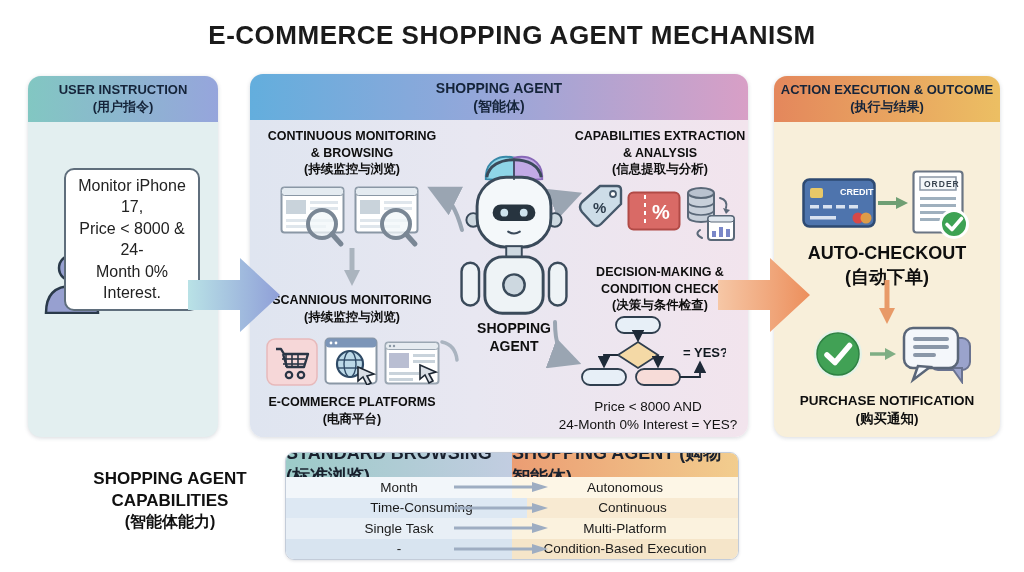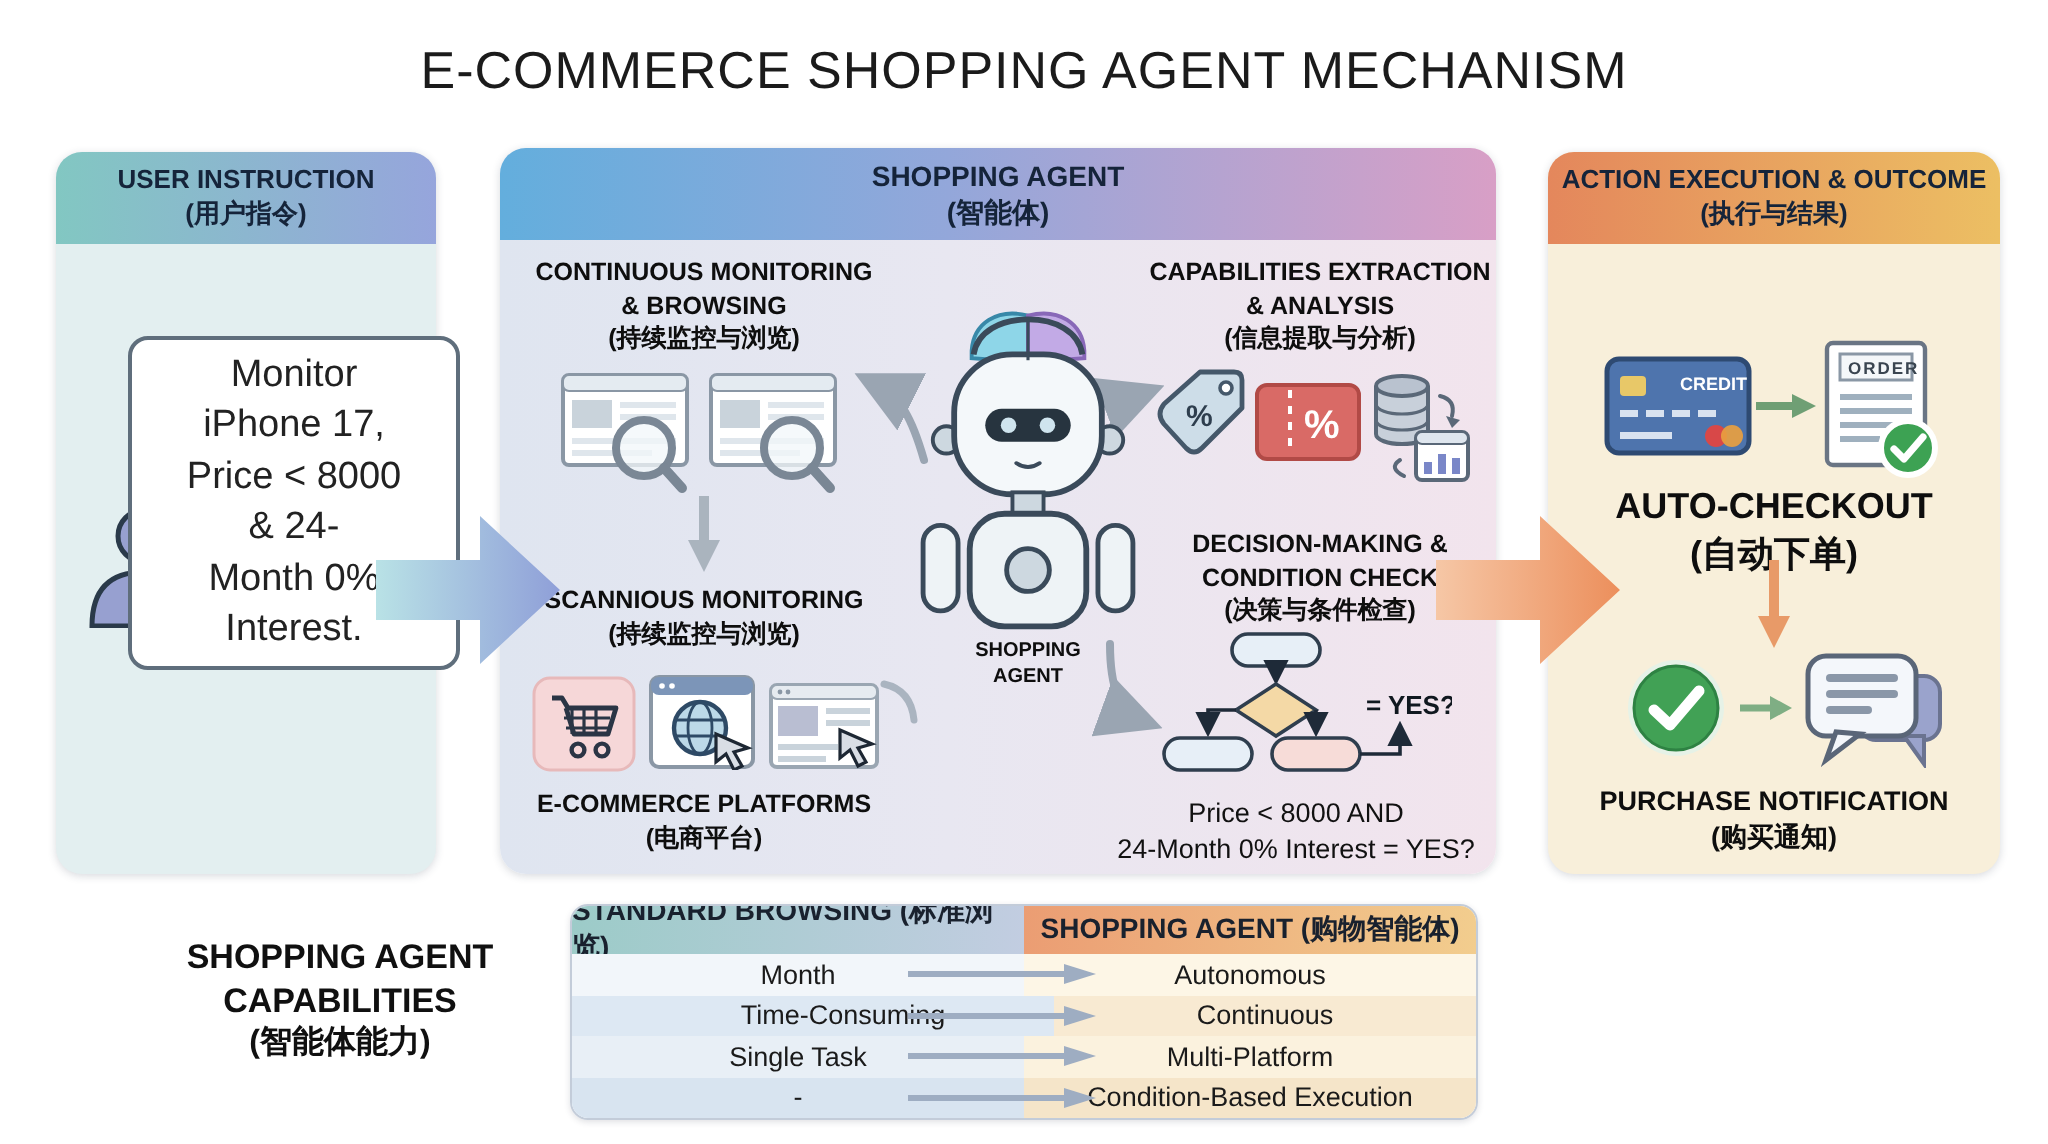--- a/index.html
+++ b/index.html
@@ -1,39 +1,39 @@
 <!DOCTYPE html>
 <html><head>
 <meta charset="utf-8">
 <style>
   html,body{margin:0;padding:0;background:#fff;}
   .stage{position:relative;width:1024px;height:572px;background:#ffffff;
          font-family:"Liberation Sans",sans-serif;color:#111;overflow:hidden;}
   .abs{position:absolute;}
-  .title{left:0;top:20px;width:1024px;text-align:center;font-size:26px;font-weight:400;
+  .title{left:0;top:20px;width:1024px;text-align:center;font-size:26px;font-weight:700;
          letter-spacing:.5px;color:#1b1b1b;}
   .panel{border-radius:13px;box-shadow:0 1px 4px rgba(40,50,70,.18);}
   .phead{border-radius:13px 13px 0 0;text-align:center;font-weight:bold;color:#15243a;
          padding-top:5px;line-height:1.32;font-size:13px;height:41px;}
   .user-panel{background:#e3eff0;}
   .user-head{background:linear-gradient(90deg,#82c7c2,#96a5dc);}
   .agent-panel{background:linear-gradient(90deg,#dfe5f0 0%,#e8e7f1 45%,#f2e4ed 100%);}
   .agent-head{background:linear-gradient(90deg,#63aedd,#93a7da 45%,#d89fc6 100%);font-size:14px;}
   .action-panel{background:#f8efda;}
   .action-head{background:linear-gradient(90deg,#e4875c,#ecbf63);font-size:13px;}
   .seclabel{text-align:center;font-weight:bold;font-size:12.5px;line-height:1.32;color:#0e0e0e;}
   .seclabel .zh{font-size:12.5px;}
-  .bubble{background:#fff;border:2px solid #5f6e7c;border-radius:10px;padding:5px 19px;
-          text-align:center;font-size:19px;line-height:1.34;color:#222;z-index:3;}
-  .bigname{text-align:center;font-weight:bold;font-size:10px;line-height:1.25;color:#0e0e0e;}
+  .bubble{background:#fff;border:2px solid #5f6e7c;border-radius:10px;padding:5px 4px;
+          text-align:center;font-size:16px;line-height:1.34;color:#222;z-index:3;}
+  .bigname{text-align:center;font-weight:bold;font-size:14px;line-height:1.25;color:#0e0e0e;}
   .cond{text-align:center;font-size:13.5px;line-height:1.35;color:#111;}
   .caps-label{text-align:center;font-weight:800;font-size:17px;line-height:1.3;color:#101010;}
   .caps-label .zh{font-size:16px;}
   .cap-table{border-radius:9px;overflow:hidden;border:1px solid #c3ccd9;box-shadow:0 1px 3px rgba(40,50,70,.15);}
-  .cap-head{display:flex;height:24px;font-weight:bold;font-size:14px;color:#19212e;}
+  .cap-head{display:flex;height:24px;font-weight:bold;font-size:18px;color:#19212e;}
   .cap-head>div{width:50%;display:flex;align-items:center;justify-content:center;}
   .cap-h-left{background:linear-gradient(90deg,#9ccbc8,#c2cde1);}
   .cap-h-right{background:linear-gradient(90deg,#eb9d73,#f2cd8e);}
   .cap-row{display:flex;height:20.5px;position:relative;font-size:13.5px;color:#1a1a1a;}
   .cap-row>div{width:50%;display:flex;align-items:center;justify-content:center;}
   .row-arrow{position:absolute;left:168px;top:50%;transform:translateY(-50%);z-index:2;}
   svg{display:block;}
   .svgtext{font-family:"Liberation Sans",sans-serif;}
 </style>
 </head>

